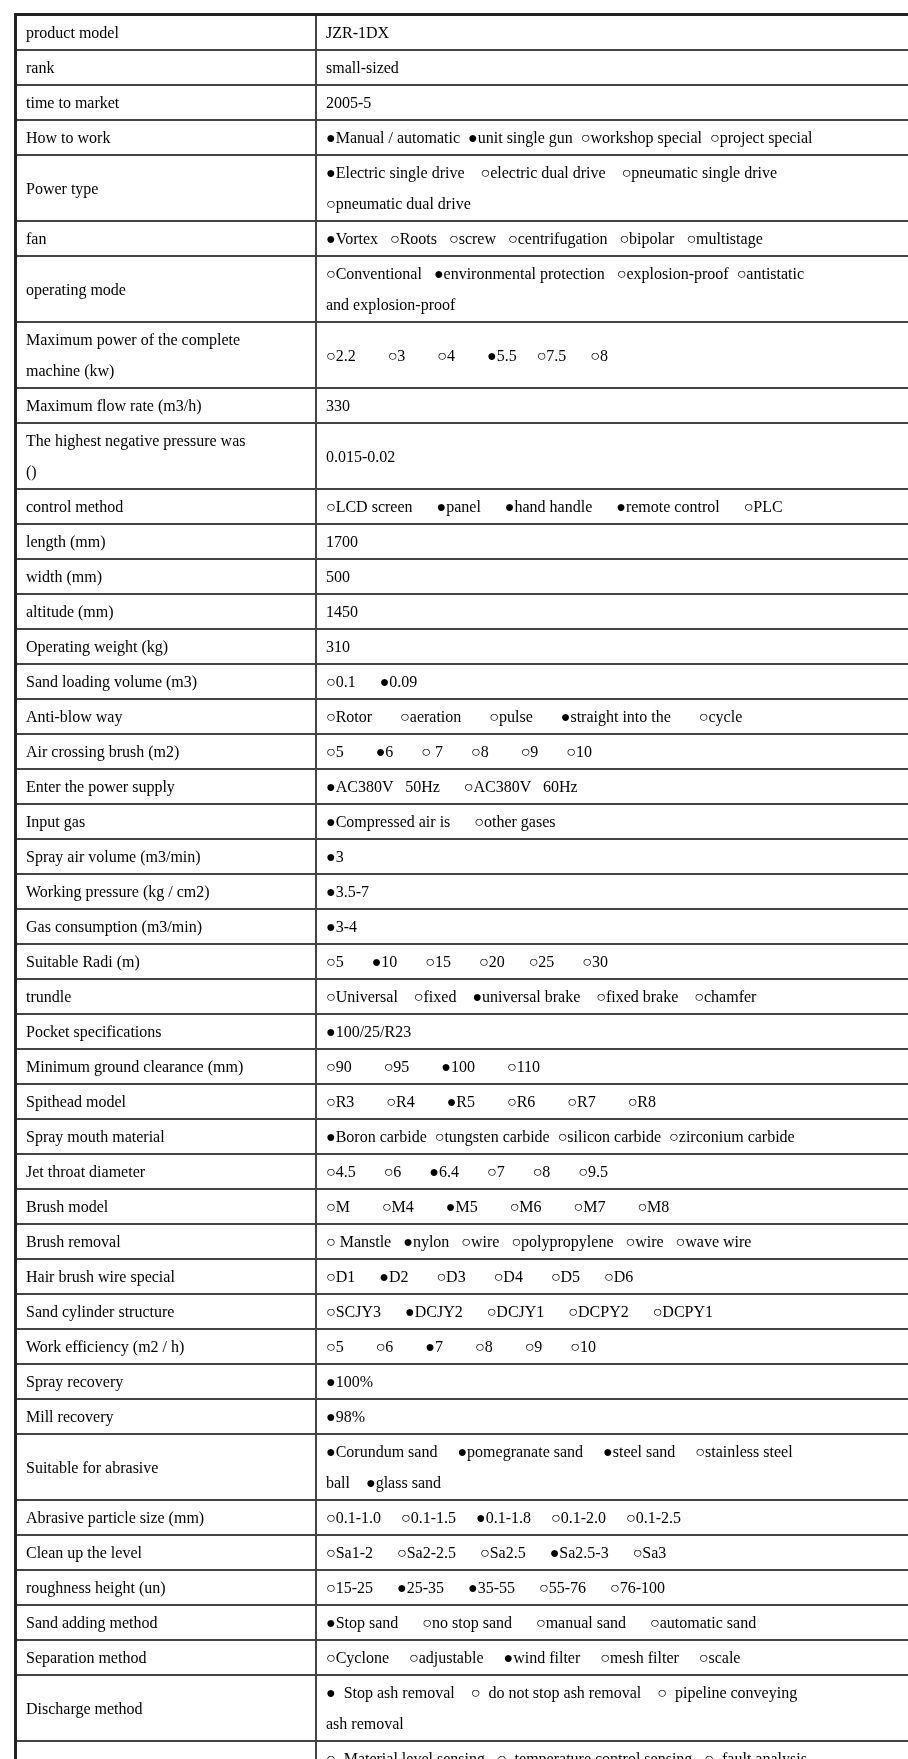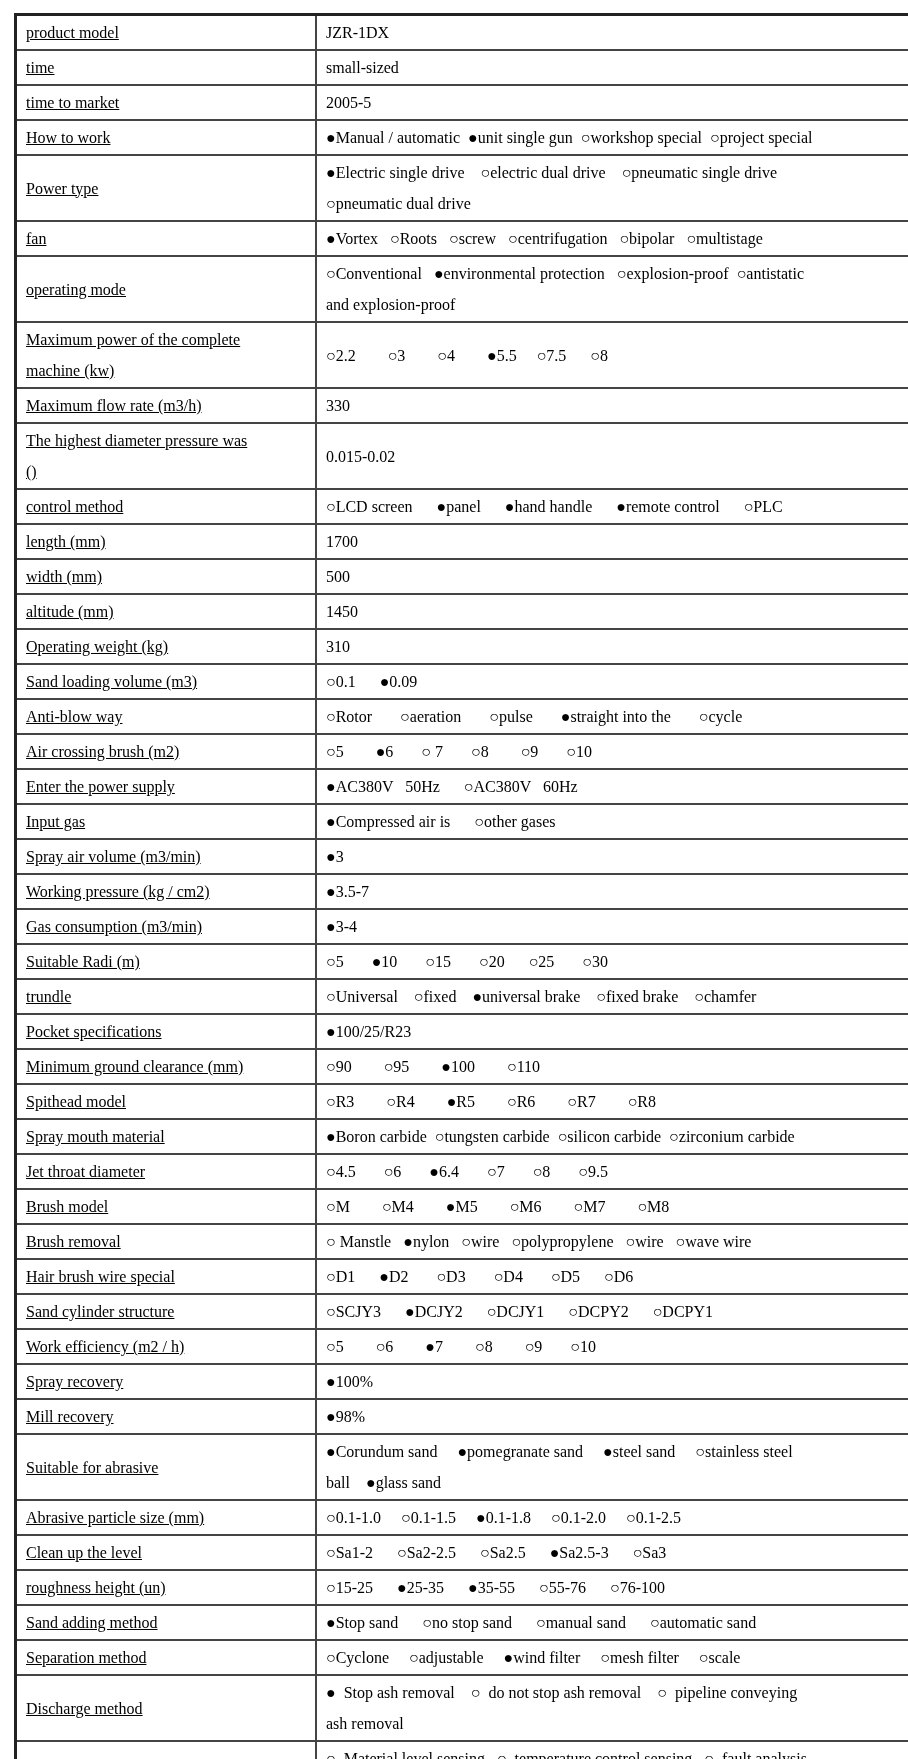--- a/index.html
+++ b/index.html
@@ -27,38 +27,37 @@
     font-size: 16px;
     line-height: 31px;
     vertical-align: middle;
     padding: 1px 6px 1px 9px;
     white-space: pre-wrap;
     word-break: normal;
     overflow: hidden;
   }
   td.label-cell {
     width: 283px;
-    text-decoration: underline;
   }
   td.value-cell {
     width: 583px;
   }
 </style>
 </head>
 <body>
 
 <div class="page">
   <table class="spec-table">
     <tbody>
         <tr>
           <td class="label-cell">product model</td>
           <td class="value-cell">JZR-1DX</td>
         </tr>
         <tr>
-          <td class="label-cell">time</td>
+          <td class="label-cell">rank</td>
           <td class="value-cell">small-sized</td>
         </tr>
         <tr>
           <td class="label-cell">time to market</td>
           <td class="value-cell">2005-5</td>
         </tr>
         <tr>
           <td class="label-cell">How to work</td>
           <td class="value-cell">●Manual / automatic  ●unit single gun  ○workshop special  ○project special</td>
         </tr>
@@ -79,21 +78,21 @@
         <tr>
           <td class="label-cell">Maximum power of the complete
 machine (kw)</td>
           <td class="value-cell">○2.2        ○3        ○4        ●5.5     ○7.5      ○8</td>
         </tr>
         <tr>
           <td class="label-cell">Maximum flow rate (m3/h)</td>
           <td class="value-cell">330</td>
         </tr>
         <tr>
-          <td class="label-cell">The highest diameter pressure was
+          <td class="label-cell">The highest negative pressure was
 ()</td>
           <td class="value-cell">0.015-0.02</td>
         </tr>
         <tr>
           <td class="label-cell">control method</td>
           <td class="value-cell">○LCD screen      ●panel      ●hand handle      ●remote control      ○PLC</td>
         </tr>
         <tr>
           <td class="label-cell">length (mm)</td>
           <td class="value-cell">1700</td>

